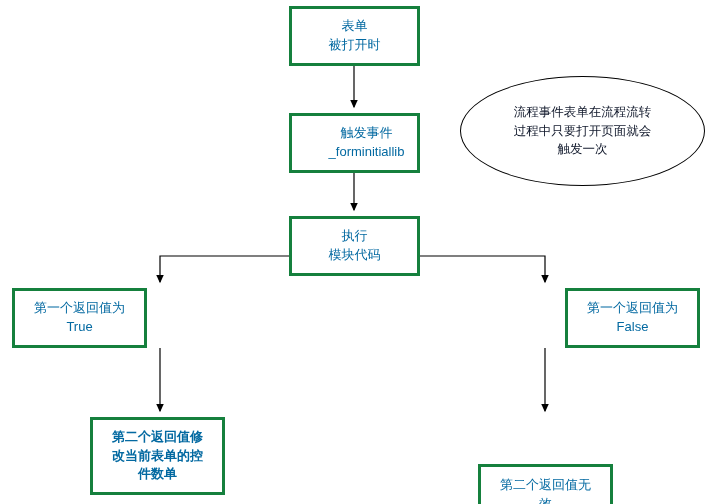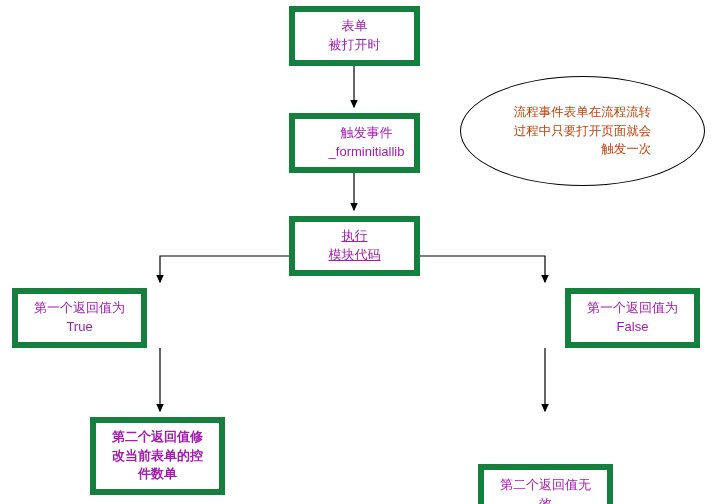--- a/index.html
+++ b/index.html
@@ -10,50 +10,50 @@
   #canvas {
     position: relative;
     width: 721px;
     height: 504px;
     background: #ffffff;
     font-family: "Liberation Sans", sans-serif;
     overflow: hidden;
   }
   .node {
     position: absolute;
-    border: 6px solid #15803d;
+    border: 3px solid #15803d;
     background: #ffffff;
     box-sizing: border-box;
     display: flex;
     align-items: center;
     justify-content: center;
     text-align: center;
     font-size: 13px;
     line-height: 1.45;
-    color: #a21caf;
+    color: #0369a1;
     white-space: pre-line;
     padding: 2px 4px;
   }
   .node-left {
     justify-content: center;
     text-align: center;
   }
   .ellipse {
     position: absolute;
     border: 1px solid #000000;
     background: #ffffff;
     border-radius: 50%;
     box-sizing: border-box;
     display: flex;
     align-items: center;
     justify-content: center;
-    text-align: right;
+    text-align: center;
     font-size: 12.5px;
     line-height: 1.5;
-    color: #c2410c;
+    color: #0f172a;
     white-space: pre-line;
     padding: 6px 28px;
   }
   svg.edges {
     position: absolute;
     left: 0;
     top: 0;
     width: 721px;
     height: 504px;
     pointer-events: none;
@@ -83,21 +83,21 @@
 
     <line x1="545" y1="348" x2="545" y2="411" stroke="#000000" stroke-width="1.2" marker-end="url(#arrow)"></line>
   </svg>
 
   <div class="node" style="left:289px; top:6px; width:131px; height:60px;">表单
 被打开时</div>
 
   <div class="node" style="left:289px; top:113px; width:131px; height:60px;padding-left:28px;">触发事件
 _forminitiallib</div>
 
-  <div class="node" style="left:289px; top:216px; width:131px; height:60px;text-decoration:underline;">执行
+  <div class="node" style="left:289px; top:216px; width:131px; height:60px;">执行
 模块代码</div>
 
   <div class="node node-left" style="left:12px; top:288px; width:135px; height:60px;">第一个返回值为
 True</div>
 
   <div class="node node-left" style="left:565px; top:288px; width:135px; height:60px;">第一个返回值为
 False</div>
 
   <div class="node" style="left:90px; top:417px; width:135px; height:78px;font-weight:bold;">第二个返回值修
 改当前表单的控

